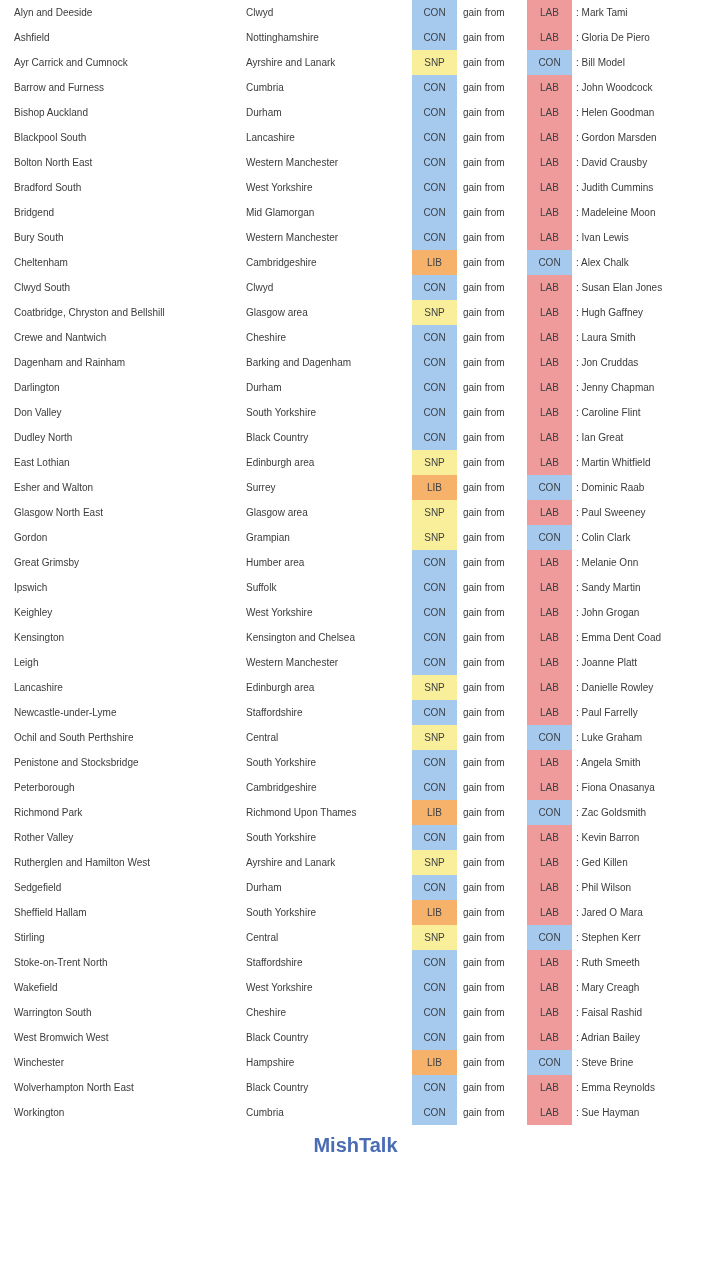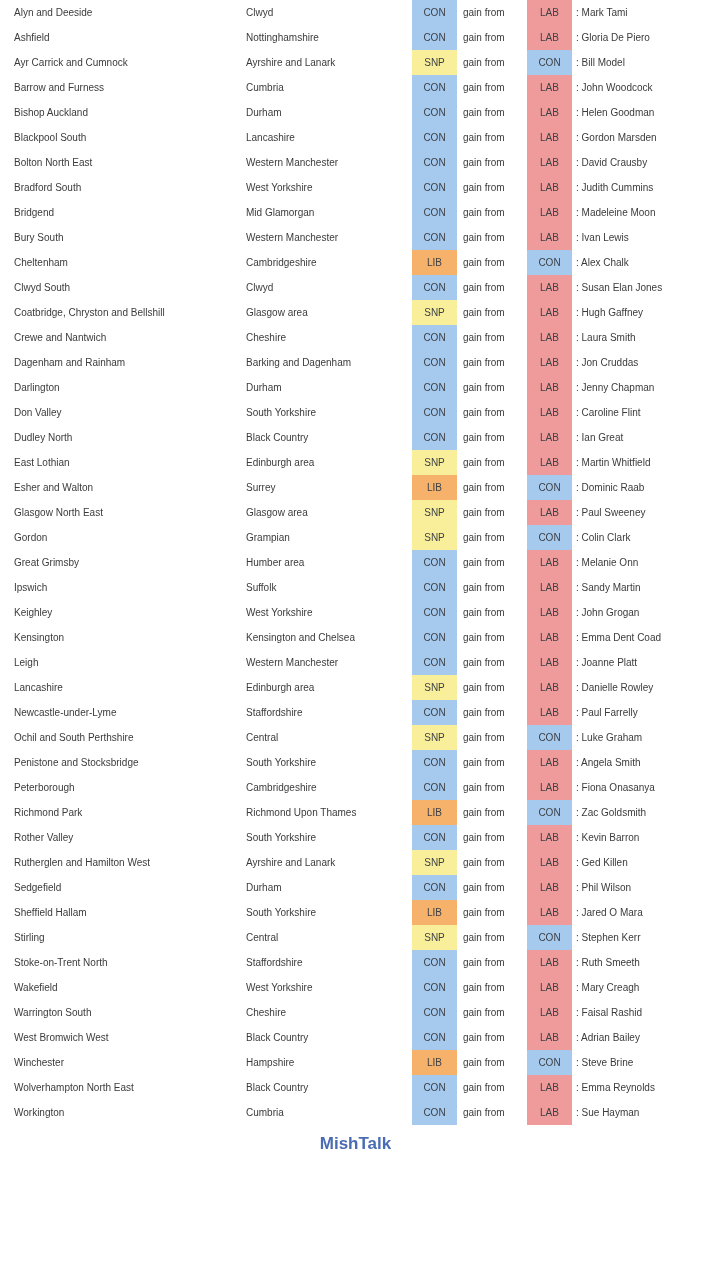--- a/index.html
+++ b/index.html
@@ -24,21 +24,21 @@
     padding-left:14px;height:25px;align-items:center;
     font-size:10px;color:#3b3b3b;white-space:nowrap;
   }
   .badge{
     height:25px;display:flex;align-items:center;justify-content:center;
     color:#3d4146;
   }
   .gain{padding-left:6px;}
   .mp{padding-left:4px;}
   .footer{
-    text-align:center;font-weight:bold;font-size:17px;color:#4a6cb3;
+    text-align:center;font-weight:bold;font-size:20px;color:#4a6cb3;
     margin-top:9px;
   }
 </style>
 </head>
 <body>
 
 <div class="page">
 
 
 

